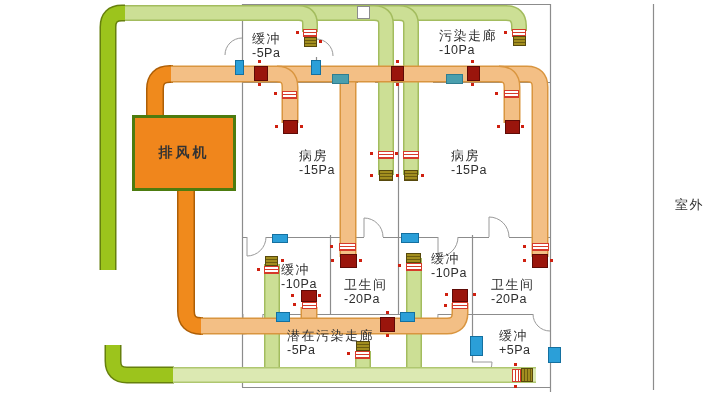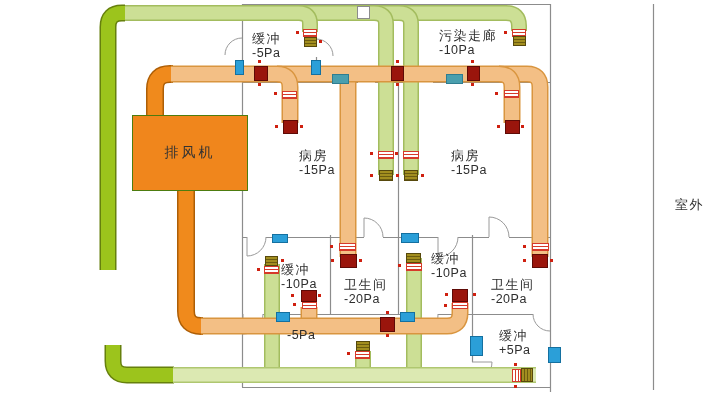--- a/index.html
+++ b/index.html
@@ -15,22 +15,22 @@
   .gm-i{stroke:var(--duct-green-mid);stroke-width:13;fill:none;}
   .gp-o{stroke:#afc770;stroke-width:16;fill:none;}
   .gp-i{stroke:var(--duct-green-pale);stroke-width:13;fill:none;}
   .ob-o{stroke:#ad5e06;stroke-width:18;fill:none;}
   .ob-i{stroke:var(--duct-orange-bright);stroke-width:15;fill:none;}
   .op-o{stroke:#d9953f;stroke-width:17;fill:none;}
   .op-i{stroke:var(--duct-orange-pale);stroke-width:14;fill:none;}
   .abs{position:absolute;box-sizing:border-box;}
   .fanbox{display:flex;align-items:center;justify-content:center;
           font-size:14px;letter-spacing:3px;color:#333;}
-  #exhaust-fan{left:132px;top:115px;width:116px;height:76px;
-       background:var(--fan-orange);border:1px solid #4d7c0f;}
+  #exhaust-fan{left:132px;top:115px;width:104px;height:76px;
+       background:var(--fan-orange);border:3px solid #4d7c0f;font-weight:bold;}
   #freshair-fan{left:43px;top:270px;width:101px;height:76px;
        background:var(--fan-green);border:1px solid #4e7c18;}
   .roomlabel{position:absolute;font-size:13px;line-height:15px;letter-spacing:1.5px;
        color:#2e2e2e;white-space:nowrap;}
   .roomlabel .p{display:block;font-size:12.5px;letter-spacing:.5px;}
   .valve{background:var(--valve-red);border:1px solid #5e0a06;}
   .drg{background:var(--valve-red);border:1px solid #5e0a06;}
   .blueg{background:var(--grille-blue);border:1px solid #1470a0;}
   .tealg{background:var(--grille-teal);border:1px solid #2f7d90;}
   .oliveg{border:1px solid #57490c;
@@ -183,21 +183,21 @@
     <span>病房</span><span class="p">-15Pa</span></div>
   <div class="roomlabel" style="left:281px;top:262px;">
     <span>缓冲</span><span class="p">-10Pa</span></div>
   <div class="roomlabel" style="left:344px;top:277px;">
     <span>卫生间</span><span class="p">-20Pa</span></div>
   <div class="roomlabel" style="left:431px;top:251px;">
     <span>缓冲</span><span class="p">-10Pa</span></div>
   <div class="roomlabel" style="left:491px;top:277px;">
     <span>卫生间</span><span class="p">-20Pa</span></div>
   <div class="roomlabel" style="left:287px;top:328px;">
-    <span class="p">-5Pa</span></div>
+    <span>潜在污染走廊</span><span class="p">-5Pa</span></div>
   <div class="roomlabel" style="left:499px;top:328px;">
     <span>缓冲</span><span class="p">+5Pa</span></div>
   <div class="roomlabel" style="left:675px;top:197px;">
     <span>室外</span></div>
 
 <div class="marker" style="left: 258px; top: 60px;"></div>
     <div class="marker" style="left: 258px; top: 83px;"></div>
     <div class="marker" style="left: 396px; top: 60px;"></div>
     <div class="marker" style="left: 396px; top: 83px;"></div>
     <div class="marker" style="left: 471px; top: 60px;"></div>

